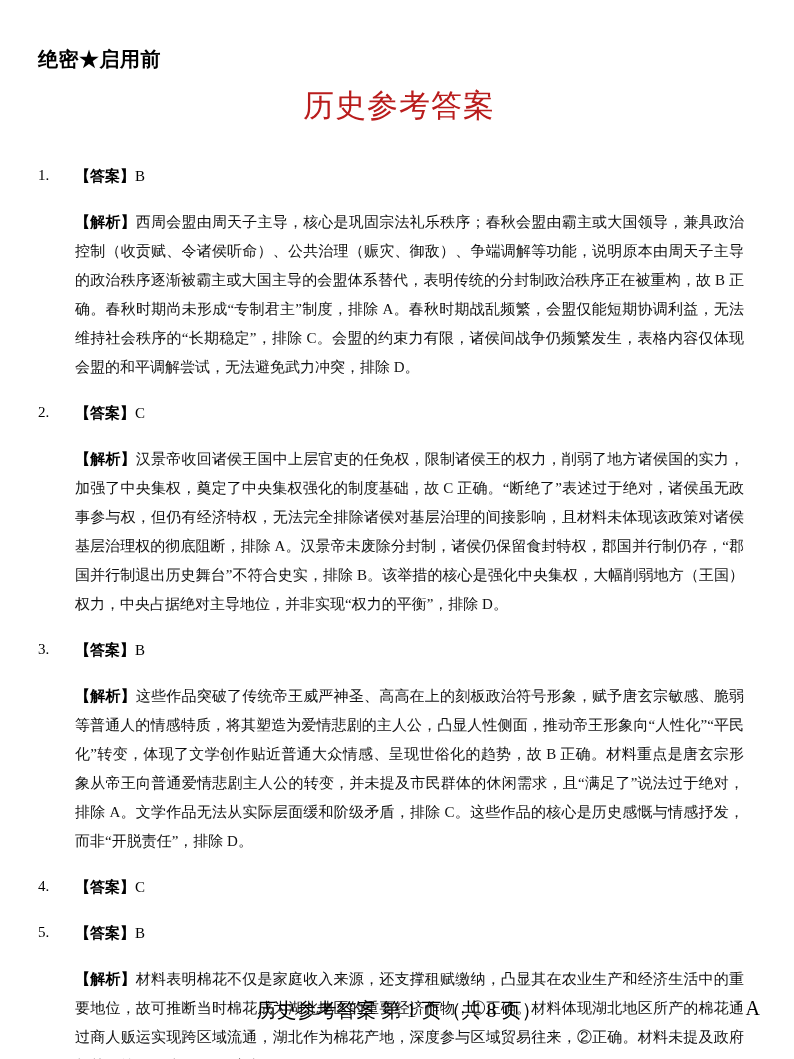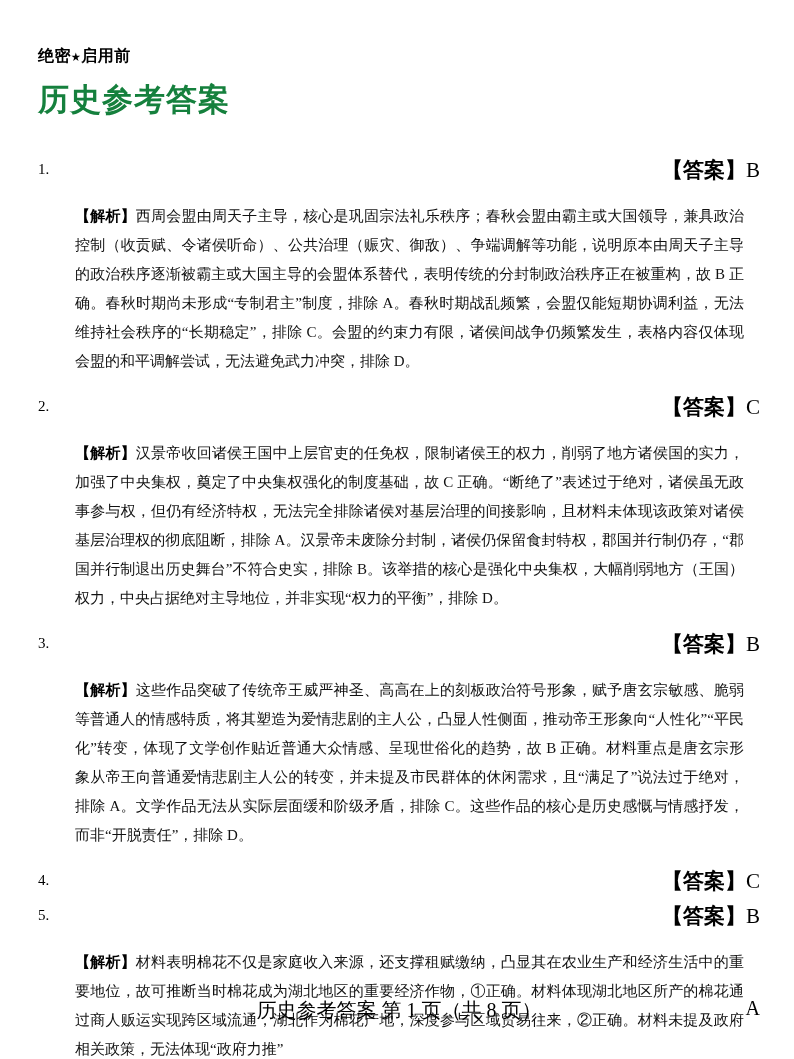--- a/index.html
+++ b/index.html
@@ -12,56 +12,56 @@
     width: 794px;
     height: 1059px;
     background: #ffffff;
     box-sizing: border-box;
     padding: 46px 34px 0 38px;
     overflow: hidden;
     color: #111;
     font-family: "Liberation Serif", "DejaVu Serif", serif;
   }
   .security-notice {
-    font-family: Liberation Mono, monospace;
+    font-family: Liberation Serif, serif;
     font-weight: 700;
-    font-size: 16px;
+    font-size: 20px;
     letter-spacing: 0.5px;
     color: #000;
   }
   .page-title {
     margin: 12px 0 0 0;
+    text-align: center;
     font-family: "Liberation Sans", "DejaVu Sans", sans-serif;
-    font-weight: 700;
+    font-weight: 400;
     font-size: 31px;
     letter-spacing: 1px;
-    color: #15803d;
+    color: #b91c1c;
   }
   .answers {
     margin-top: 34px;
   }
   .answer-item {
     position: relative;
     padding-left: 21px;
     margin-bottom: 5px;
   }
   .q-num {
     position: absolute;
     left: 0;
     top: 0;
     font-size: 15px;
     line-height: 29px;
     color: #000;
   }
   .answer-line {
-    margin: 0;
-    font-size: 21px;
+    margin: 16px;
+    font-size: 15px;
     line-height: 29px;
     color: #000;
-    text-align: right;
   }
   .analysis {
     margin: 16px;
     font-size: 15px;
     line-height: 29px;
     text-align: justify;
     text-justify: inter-ideograph;
     color: #111;
   }
   .tag-label {

